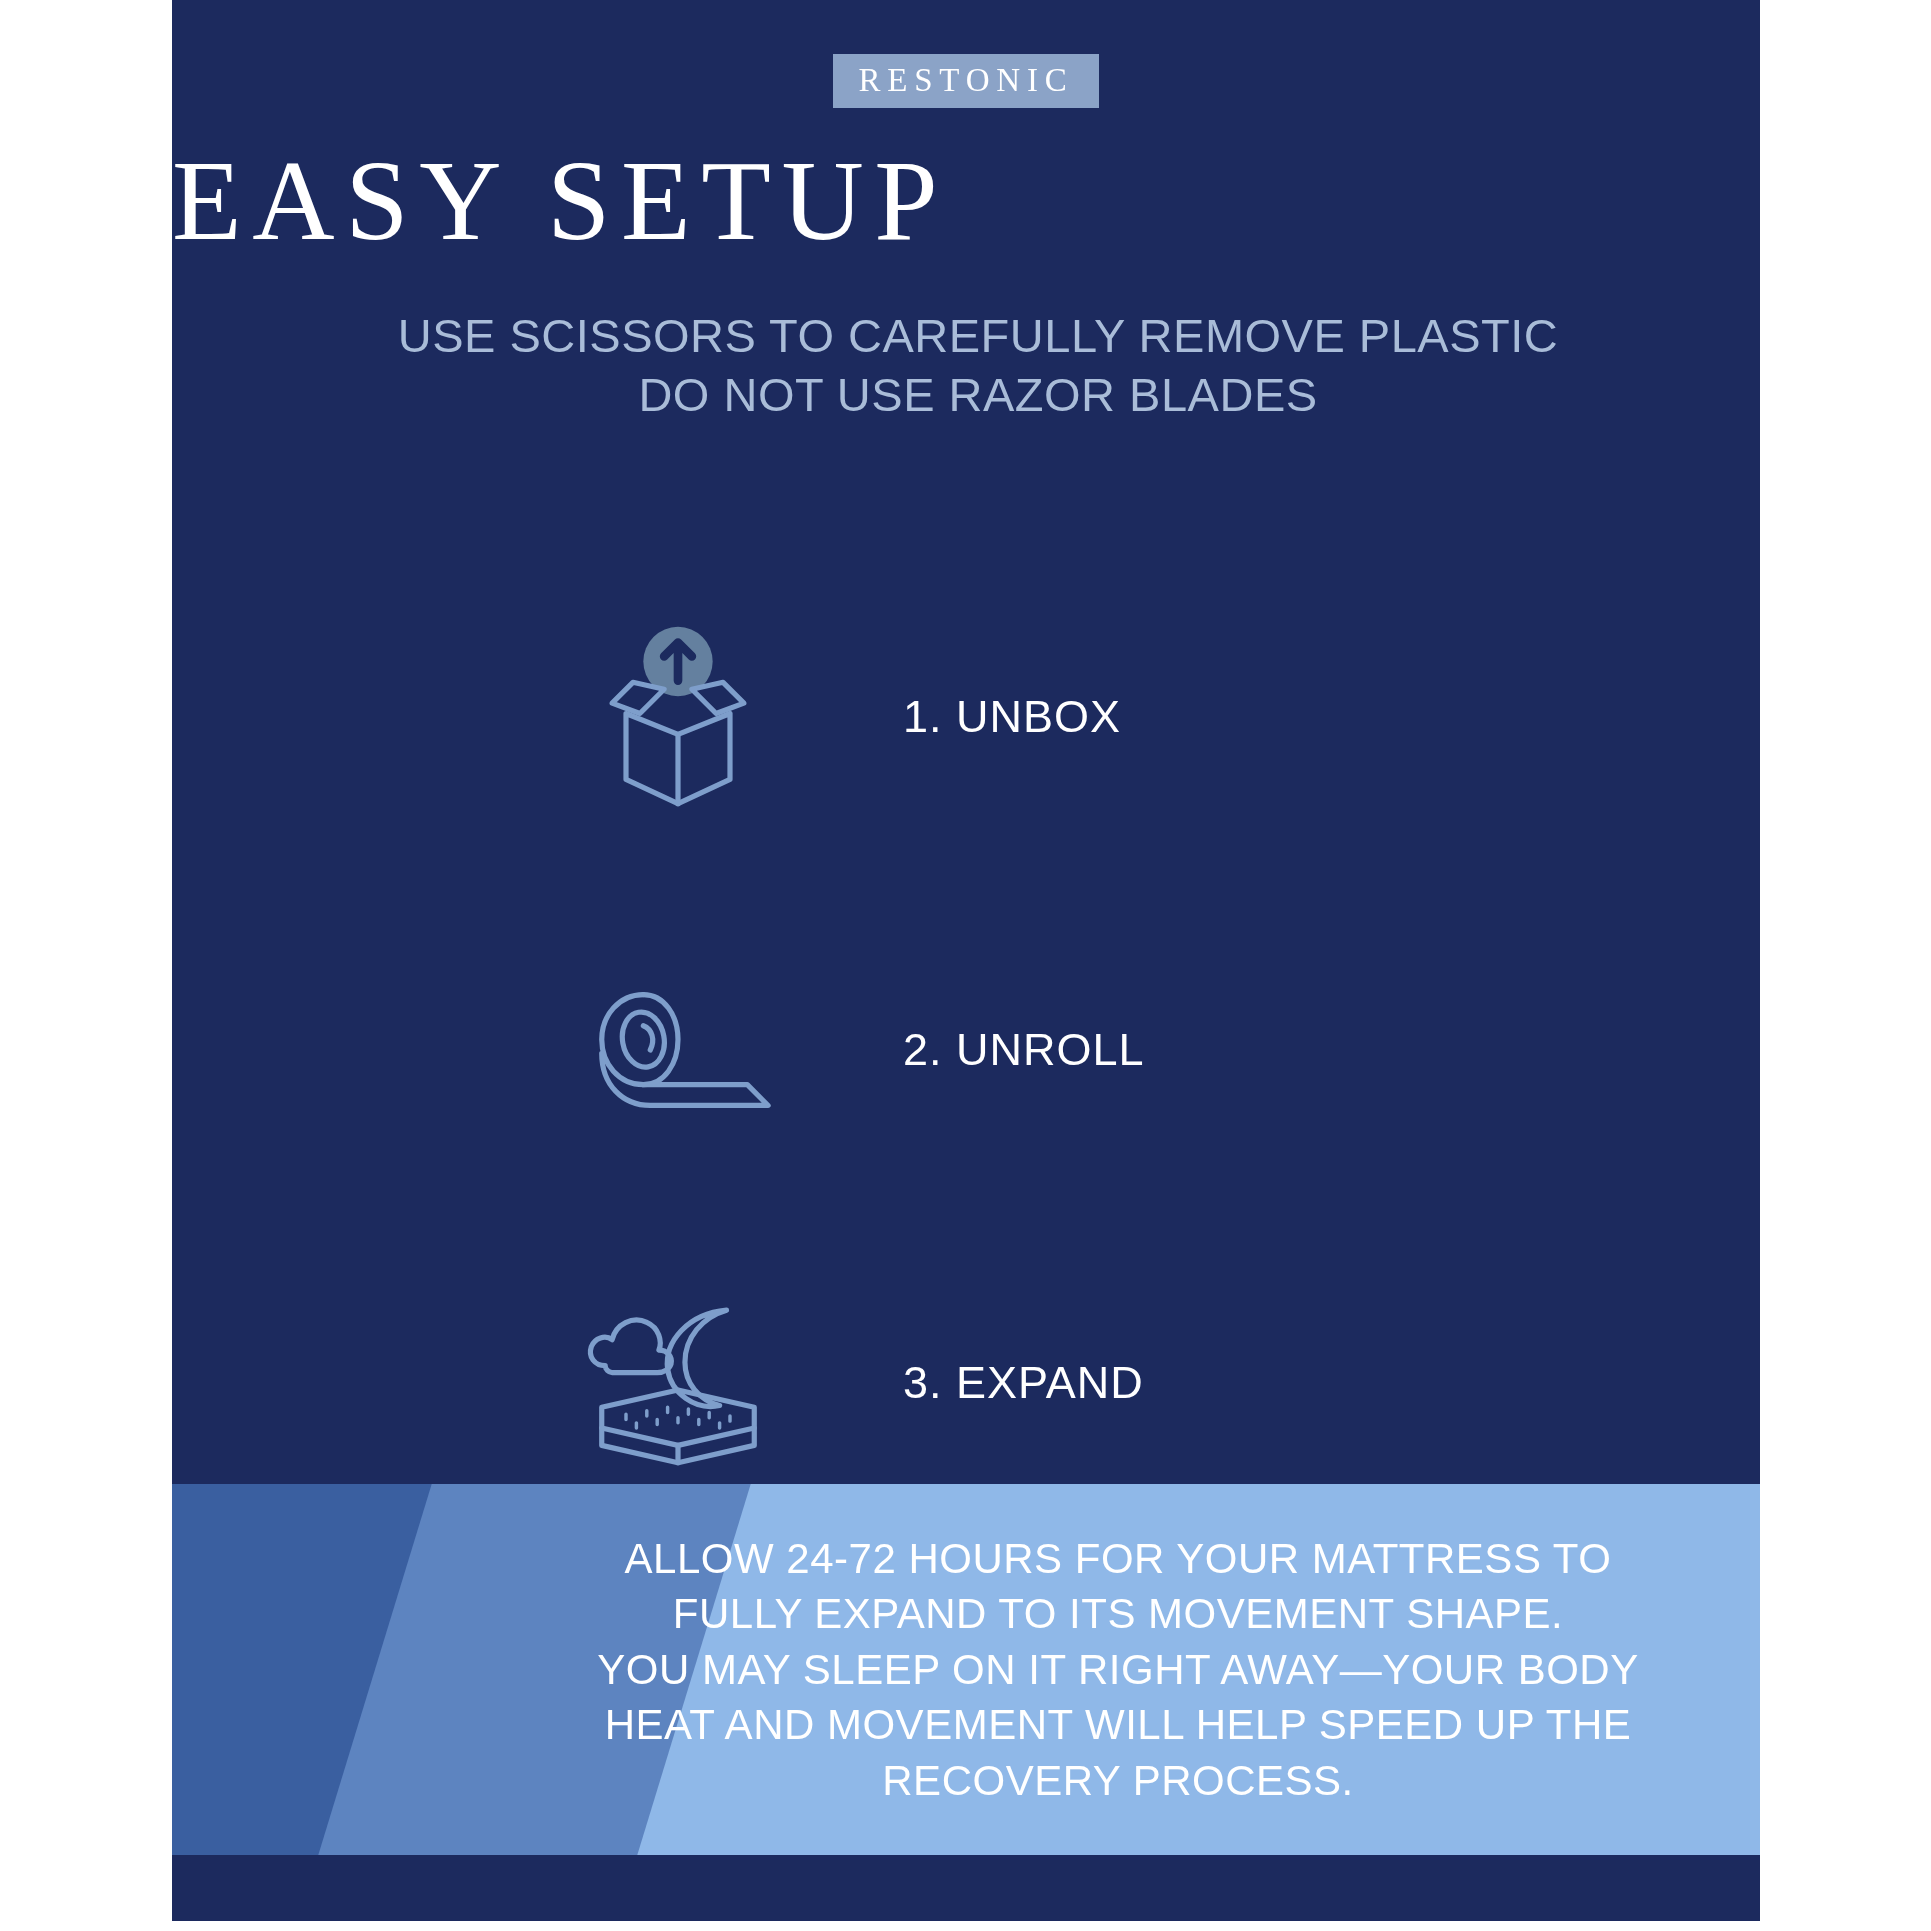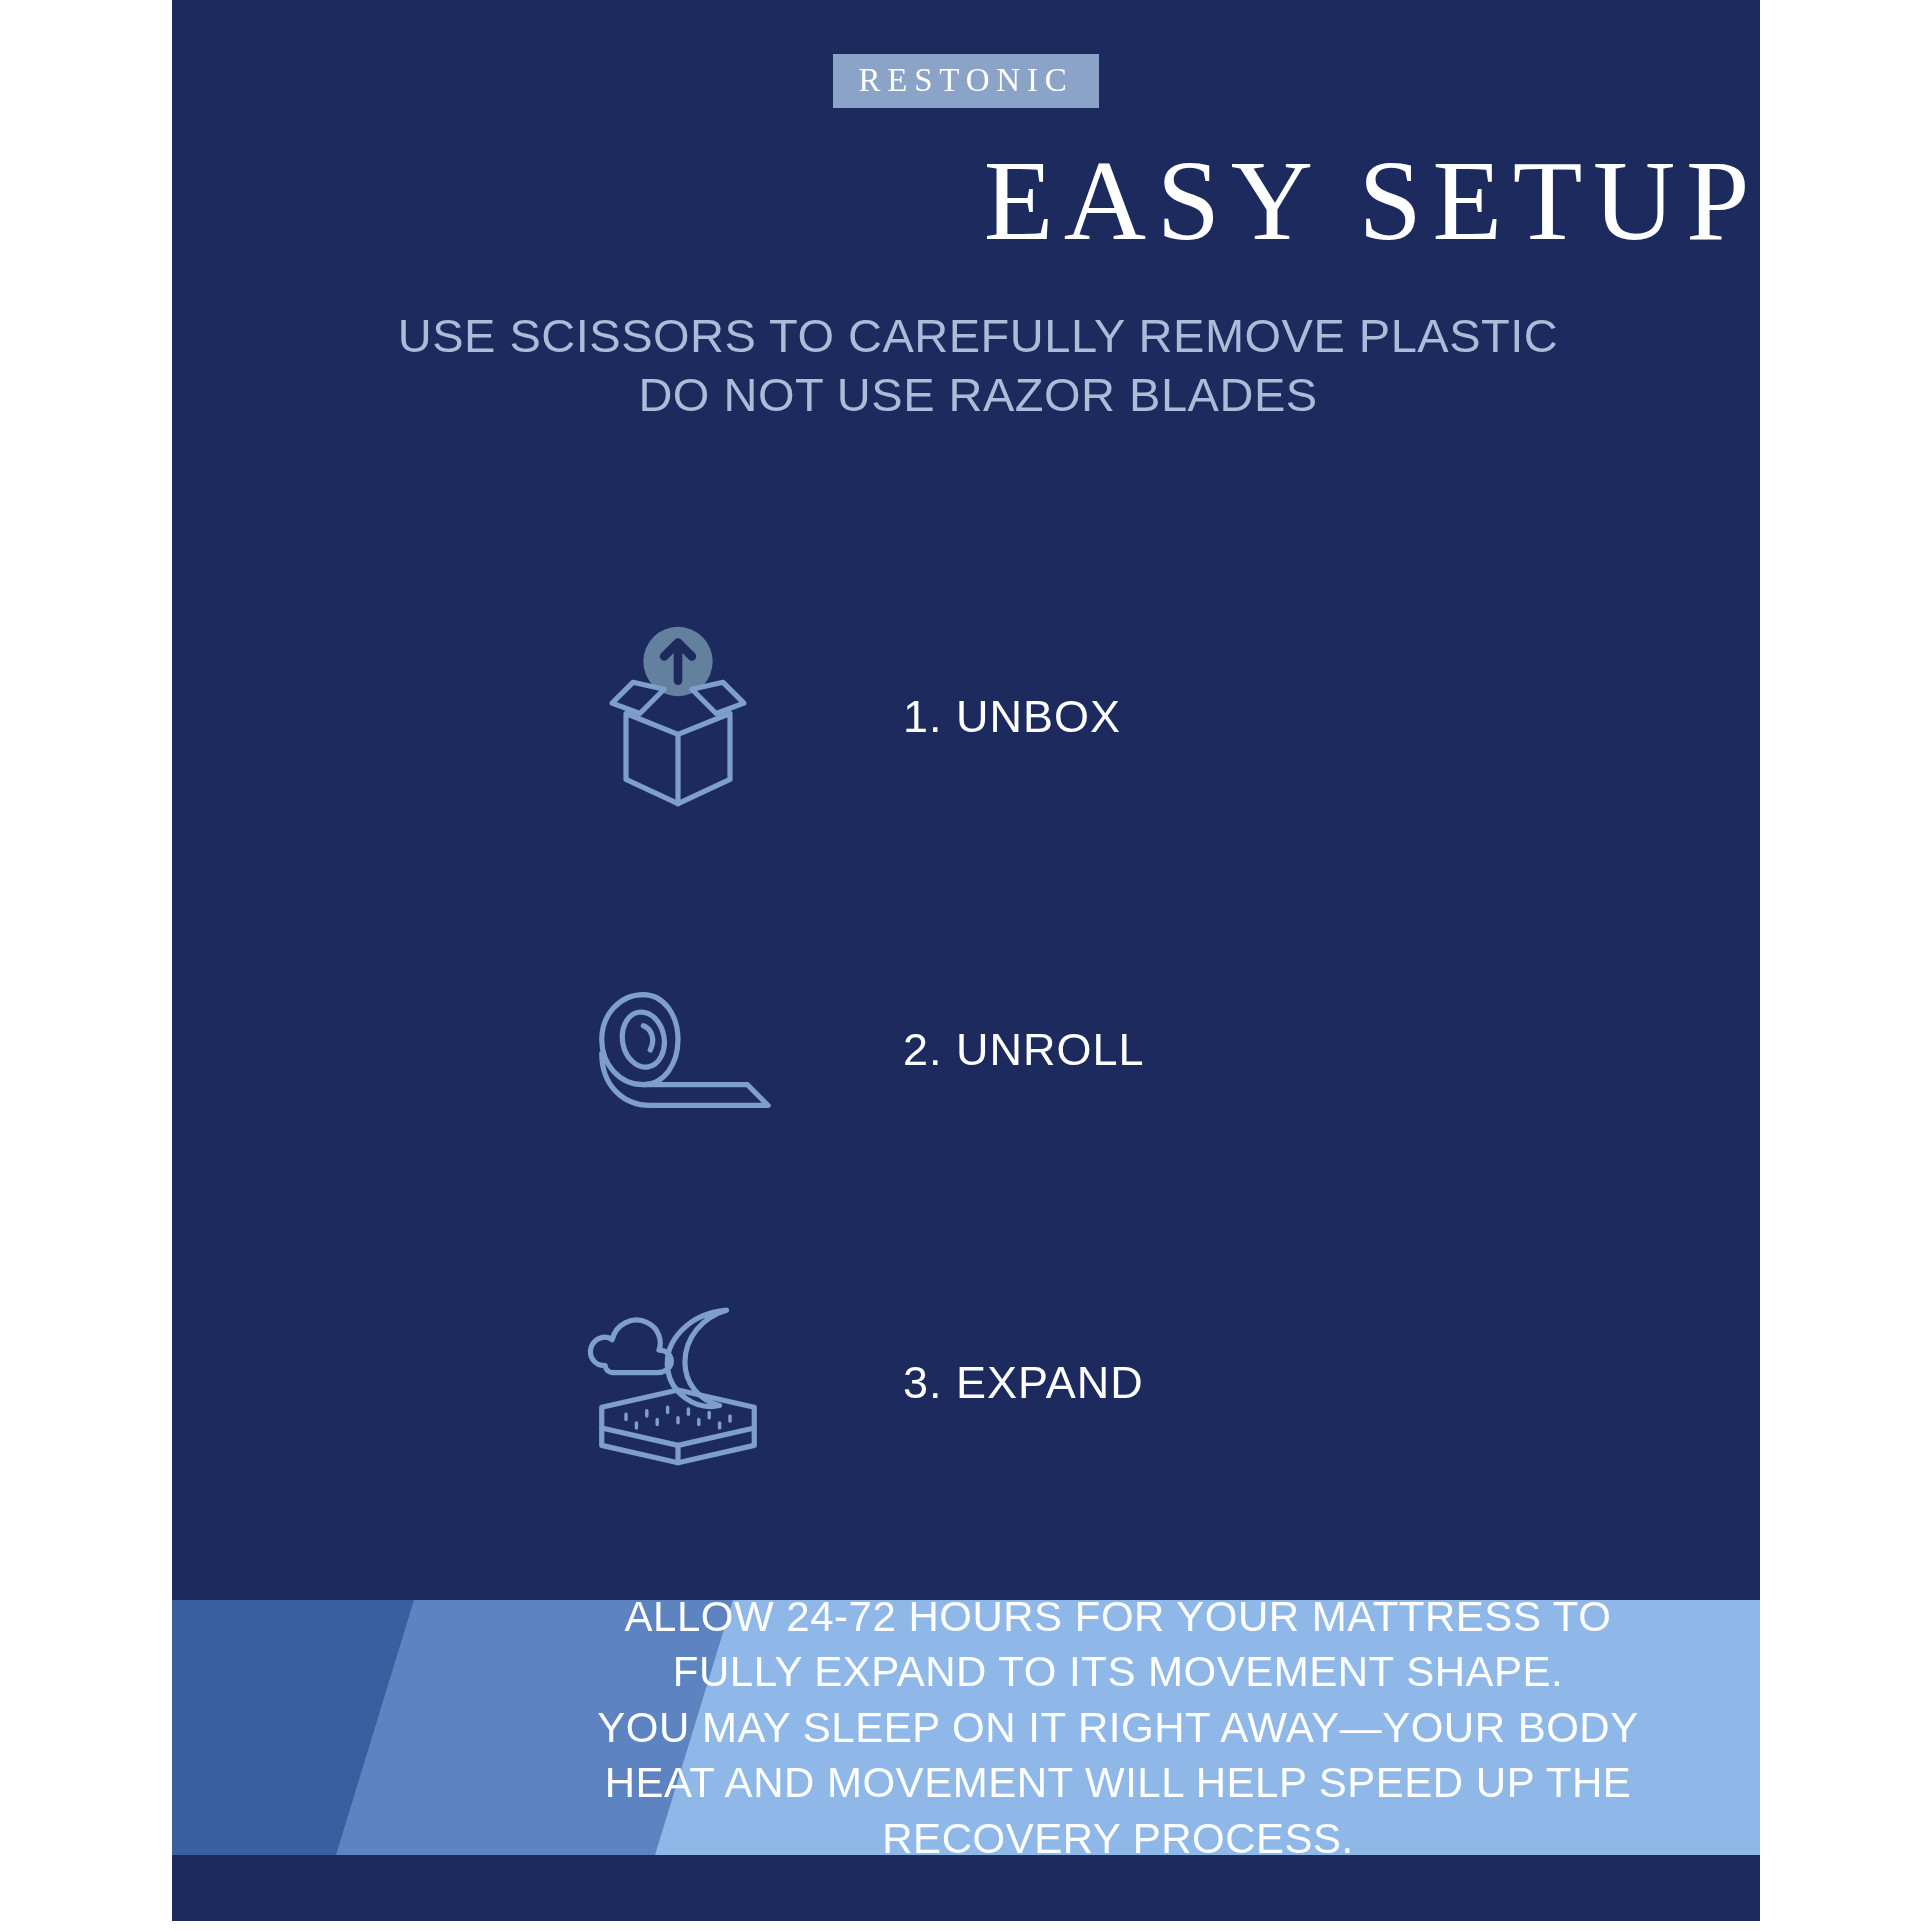--- a/index.html
+++ b/index.html
@@ -48,21 +48,21 @@
     letter-spacing: 6.8px;
     font-family: "Liberation Serif", serif;
     line-height: 1;
   }
 
   .headline {
     position: absolute;
     top: 135px;
     left: 0;
     width: 100%;
-    text-align: right;
+    text-align: left;
     color: #ffffff;
     font-family: "Liberation Serif", serif;
     font-size: 114px;
     letter-spacing: 10.6px;
     font-weight: 400;
   }
 
   .subline {
     position: absolute;
     top: 307px;
@@ -103,21 +103,21 @@
     margin-left: 121px;
     white-space: nowrap;
   }
 
   
   .band {
     position: absolute;
     left: 0;
     bottom: 66px;
     width: 100%;
-    height: 255px;
+    height: 371px;
     overflow: hidden;
   }
   .band-light {
     position: absolute;
     right: 0;
     top: 0;
     width: 1284px;
     height: 100%;
     background: #8fb8e8;
   }

